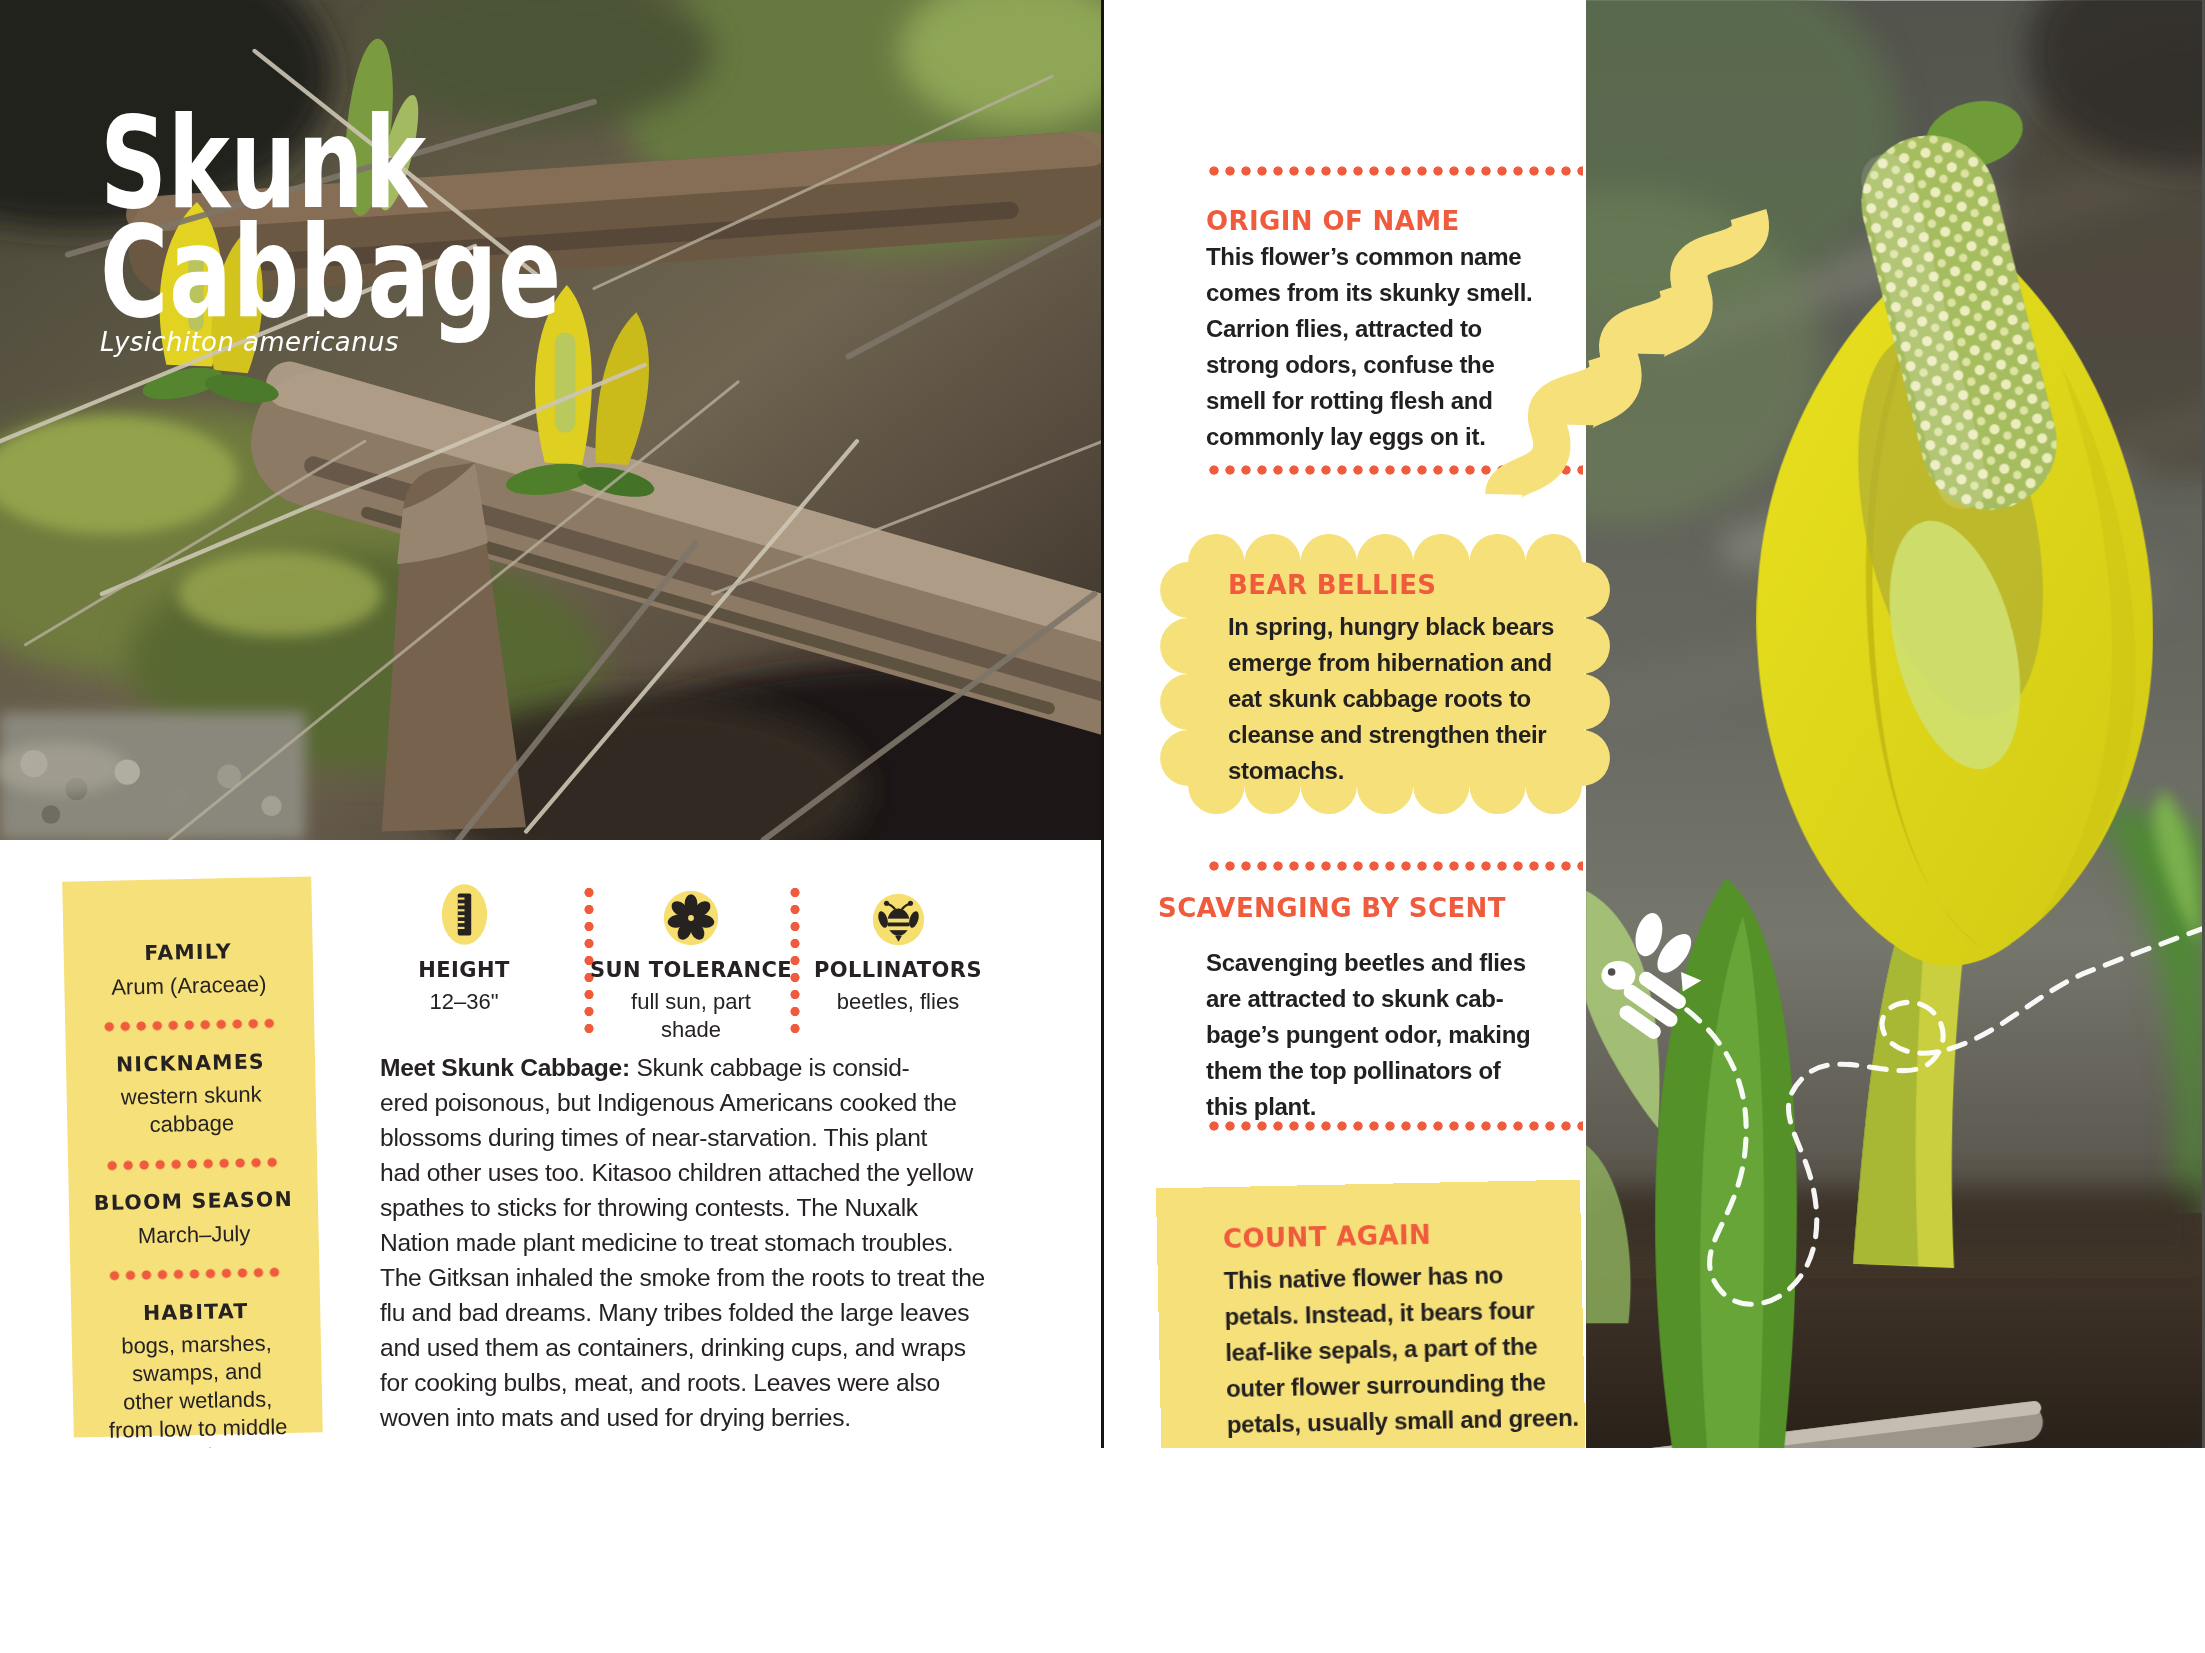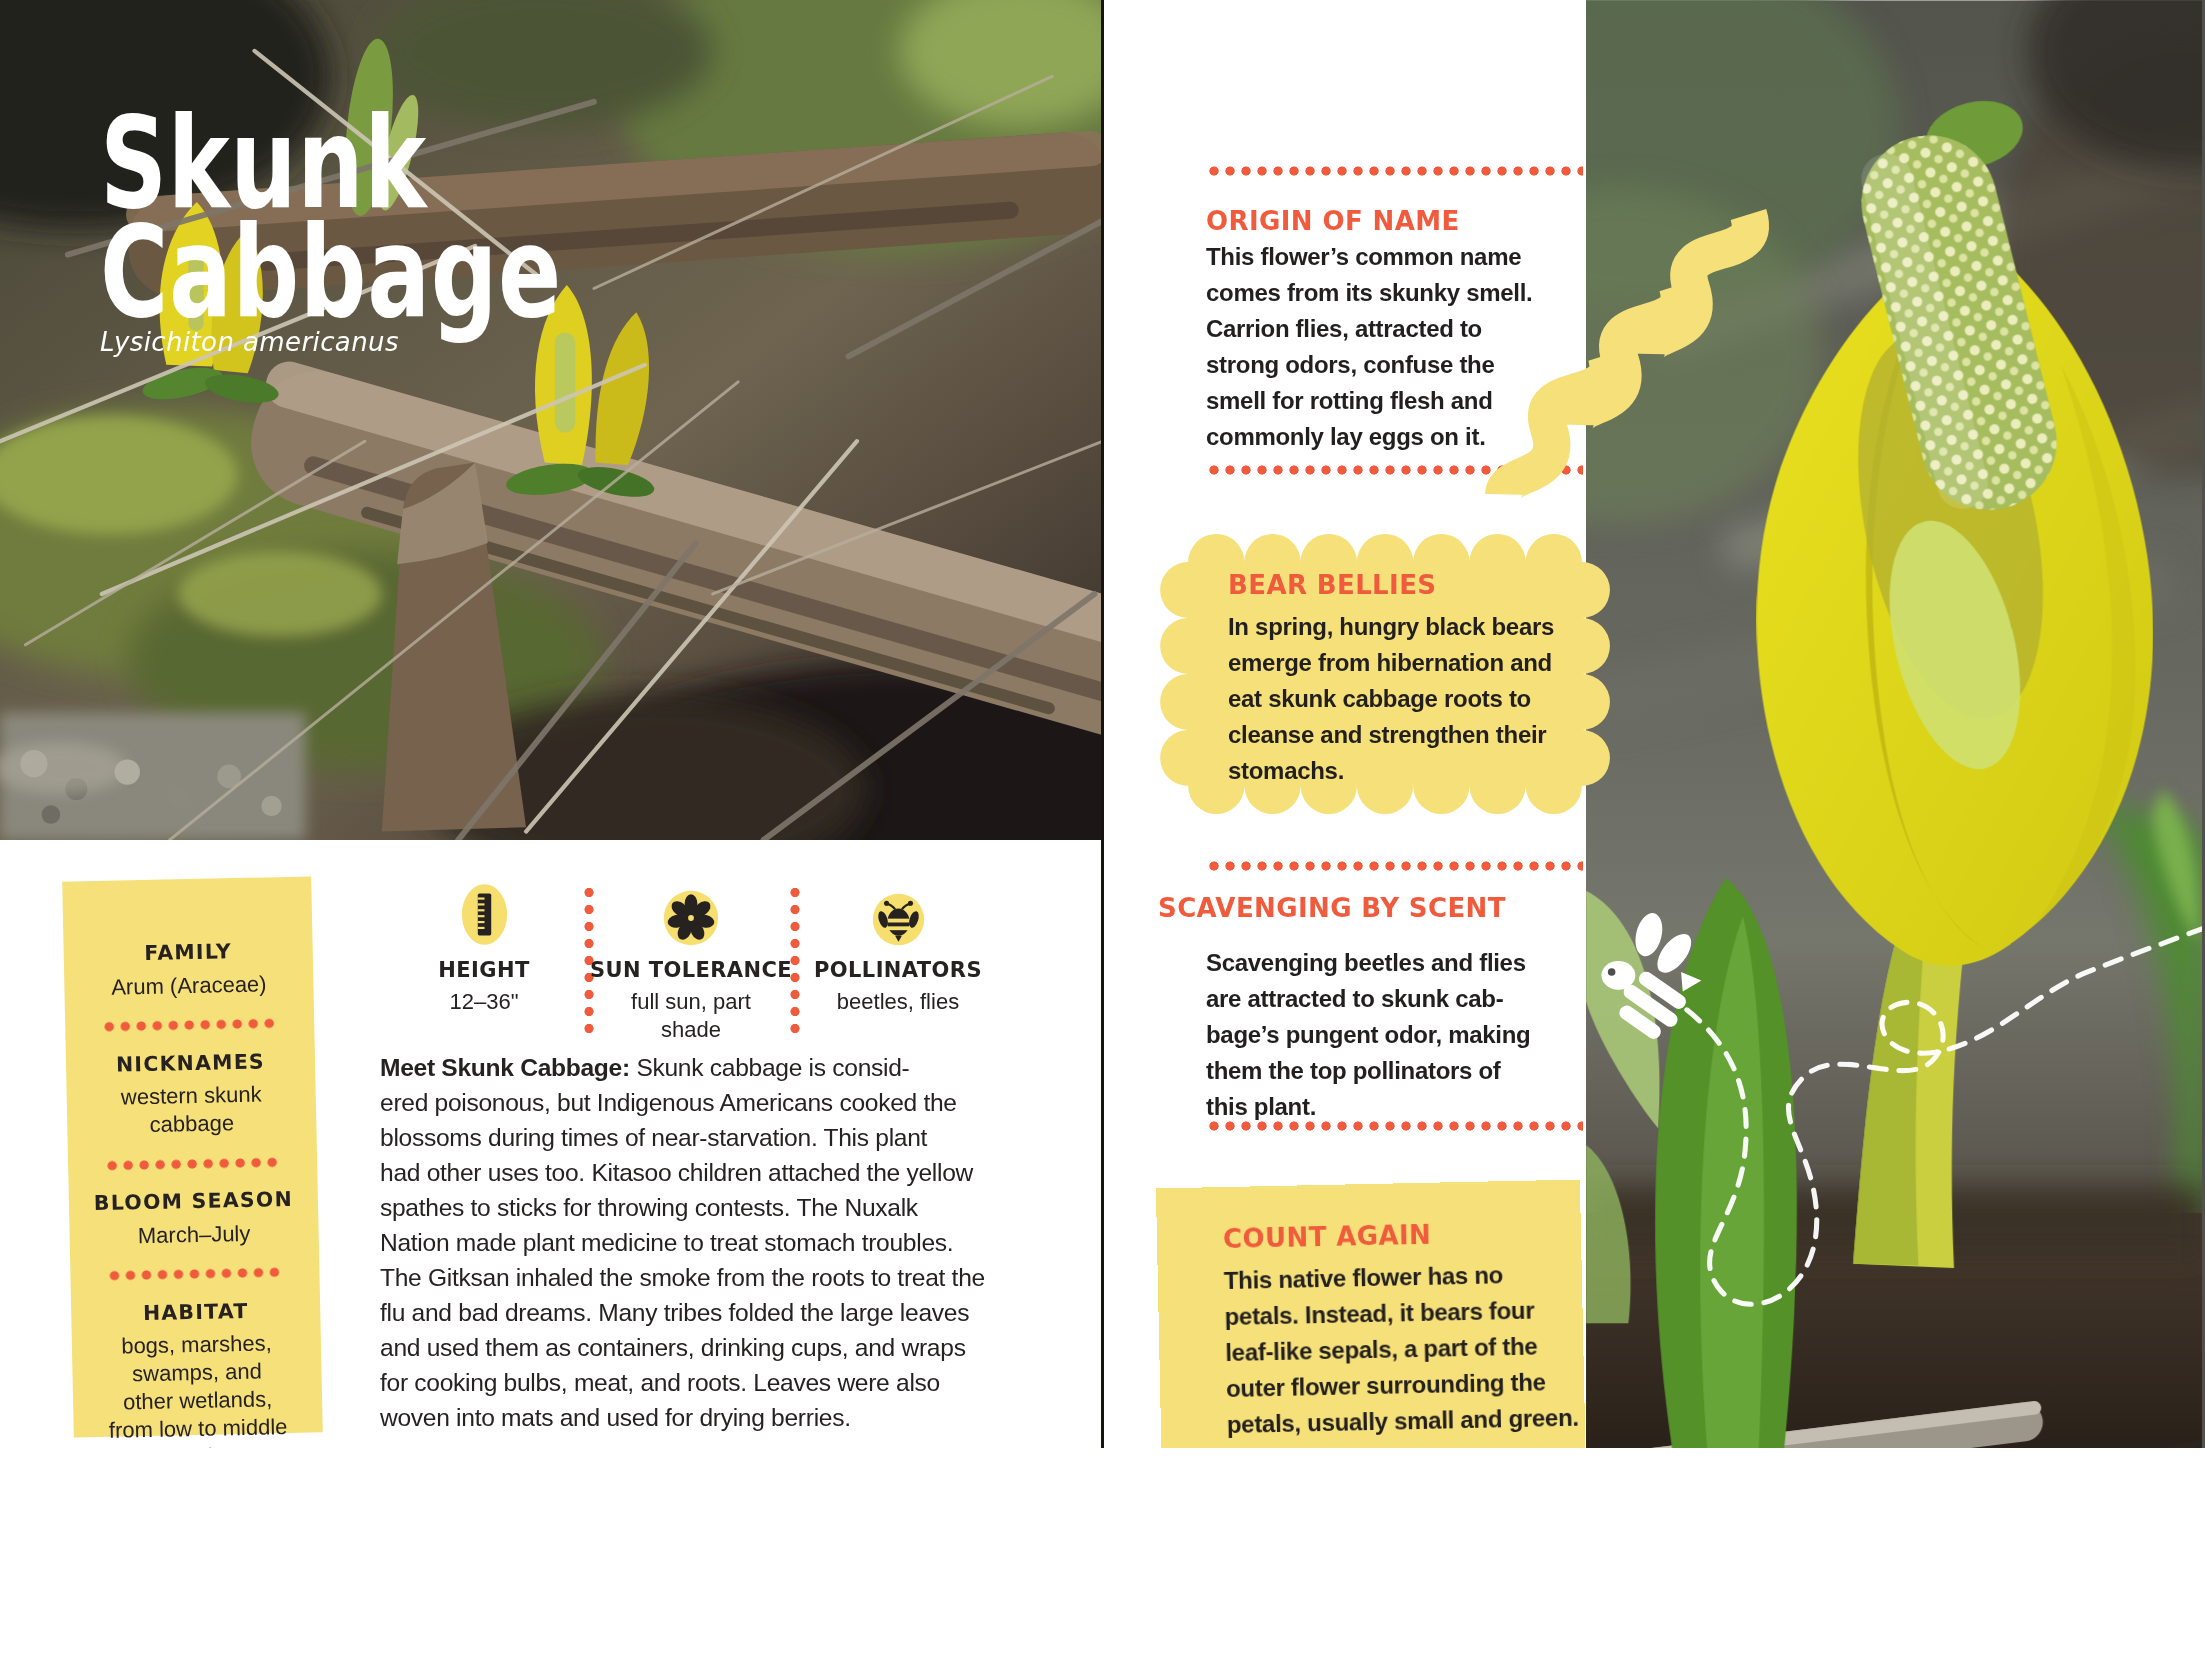--- a/index.html
+++ b/index.html
@@ -169,21 +169,21 @@
       <div>
         <p class="info-label">HABITAT</p>
         <p class="info-value">bogs, marshes,
 swamps, and
 other wetlands,
 from low to middle
 elevations</p>
       </div>
     </aside>
 
-    <div class="abs stat-col" style="left:382px;">
+    <div class="abs stat-col" style="left:362px;">
       <div class="stat-icon">
         <svg width="47" height="63" viewBox="0 0 56 74">
           <ellipse cx="28" cy="37" rx="27" ry="36" fill="#F6DF6E"></ellipse>
           <rect x="20" y="12" width="16" height="50" rx="2" fill="#262220"></rect>
           <g stroke="#F6DF6E" stroke-width="2.6">
             <line x1="20" y1="18" x2="28" y2="18"></line>
               <line x1="20" y1="25" x2="28" y2="25"></line>
             <line x1="20" y1="32" x2="28" y2="32"></line>
               <line x1="20" y1="39" x2="28" y2="39"></line>
             <line x1="20" y1="46" x2="28" y2="46"></line>

